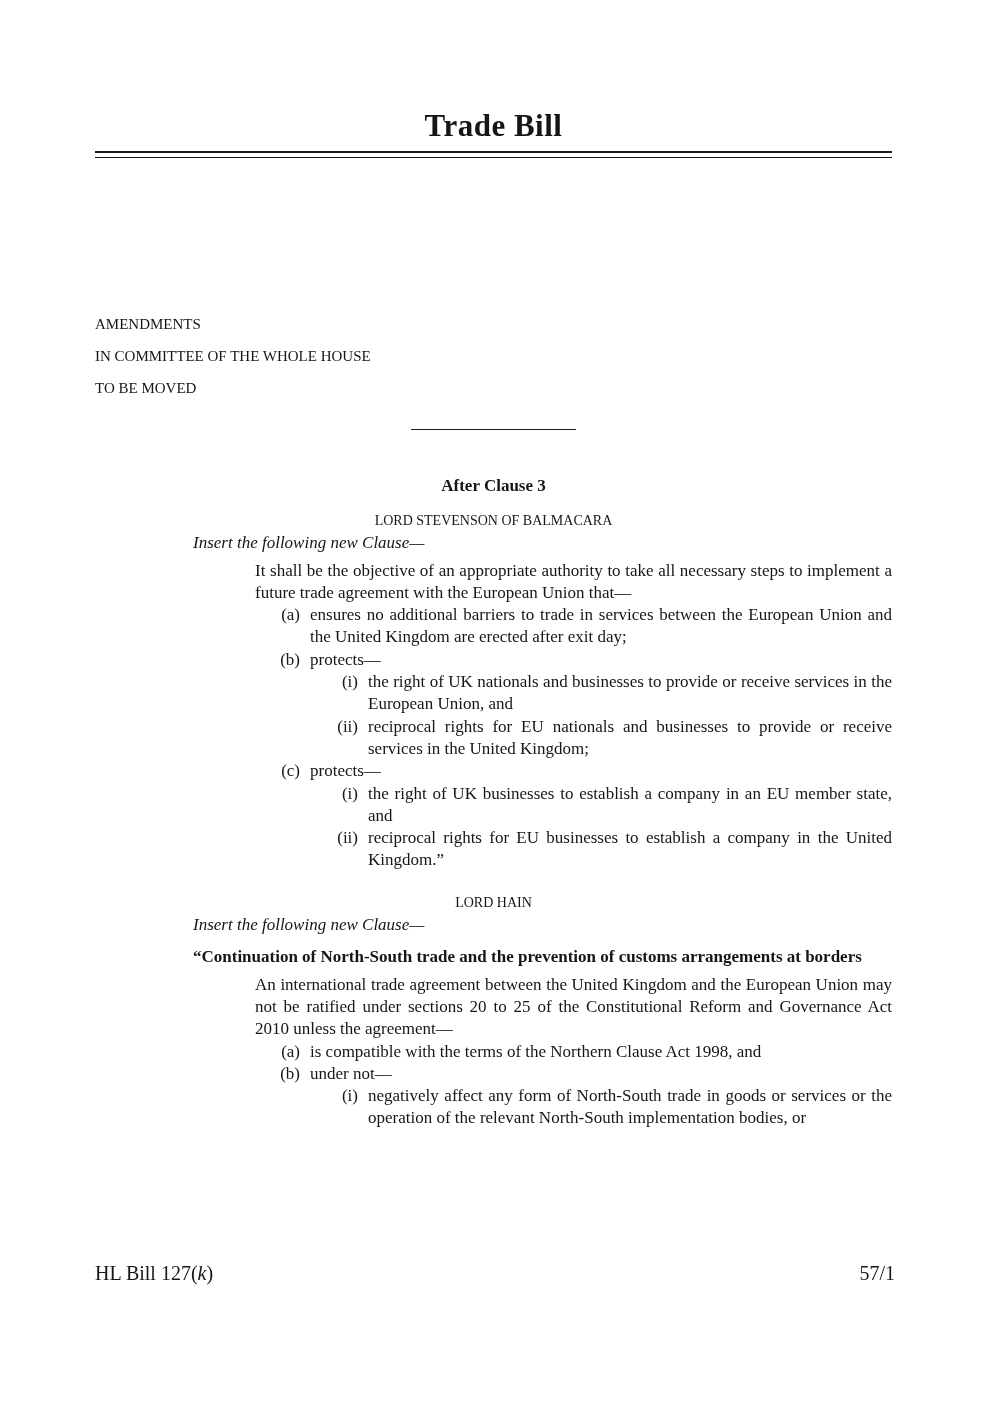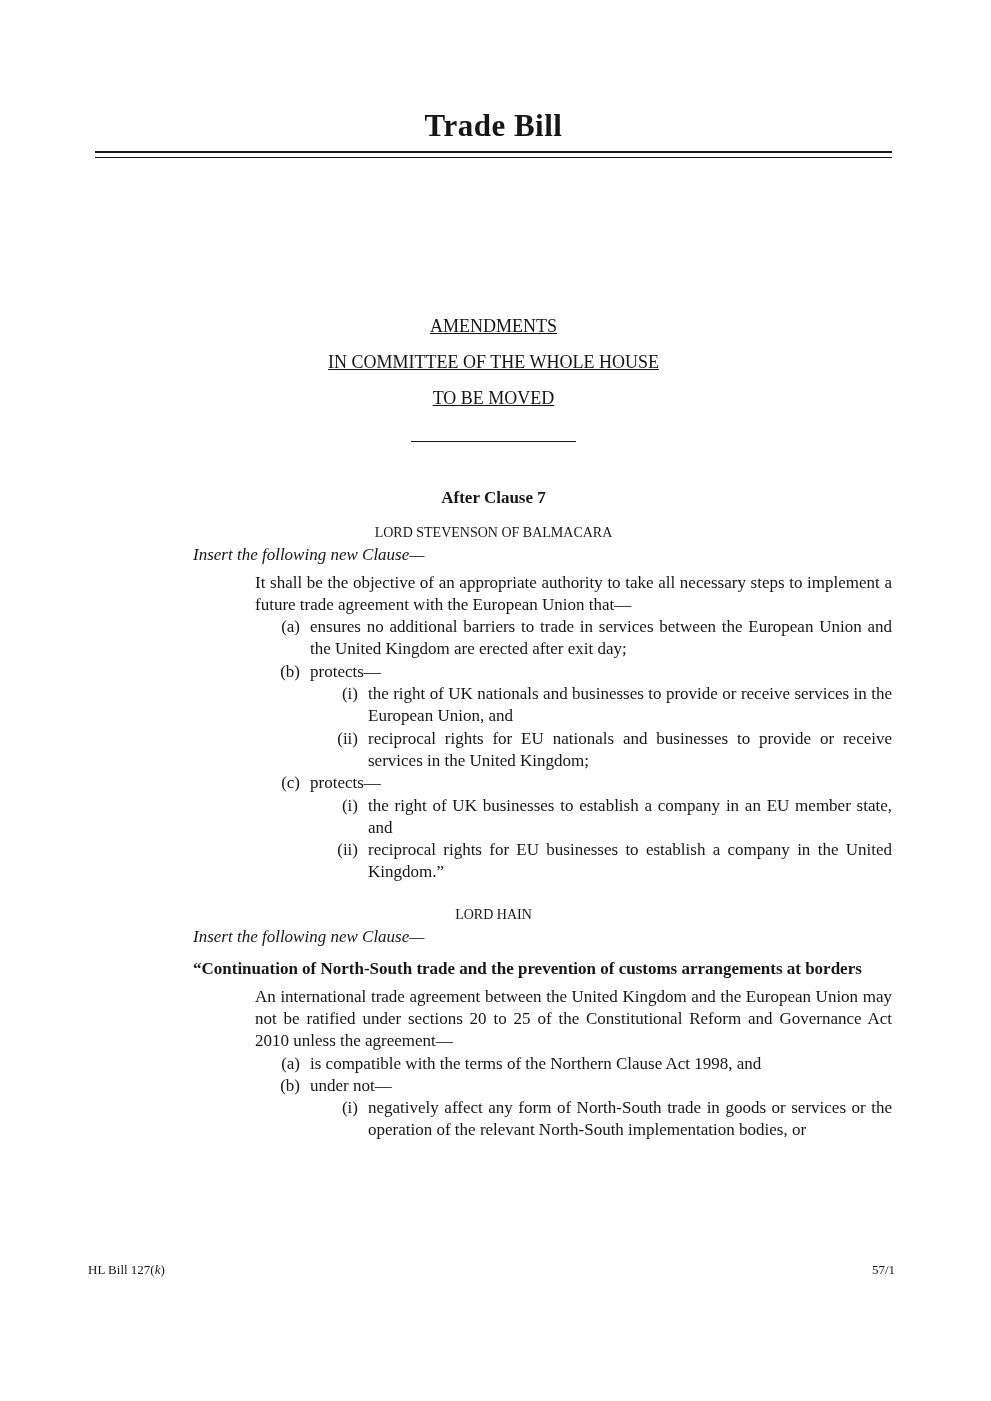--- a/index.html
+++ b/index.html
@@ -28,23 +28,22 @@
   }
   .title-rule {
     margin-top: 7px;
     height: 4px;
     border-top: 2.5px solid #1a1a1a;
     border-bottom: 1px solid #1a1a1a;
   }
   
   .preamble {
     margin-top: 158px;
-    text-align: center;
-    font-size: 18px;
-    text-decoration: underline;
+    text-align: left;
+    font-size: 15px;
   }
   .preamble .pre-line {
     margin-bottom: 15px;
   }
   .short-rule {
     width: 165px;
     margin: 32px auto 0 auto;
     border-bottom: 1.4px solid #1a1a1a;
     height: 0;
   }
@@ -101,46 +100,46 @@
     left: 200px;
     width: 63px;
     text-align: right;
   }
   .amendment + .amendment {
     margin-top: 20px;
   }
   
   .footer {
     position: absolute;
-    left: 88px;
+    left: 95px;
     right: 96px;
     top: 1262px;
     display: flex;
     justify-content: space-between;
-    font-size: 13px;
+    font-size: 20px;
   }
   .footer .ital { font-style: italic; }
 </style>
 </head>
 <body>
 
 <div class="page">
 
   <h1 class="doc-title">Trade Bill</h1>
   <div class="title-rule"></div>
 
   <div class="preamble">
     <div class="pre-line">AMENDMENTS</div>
     <div class="pre-line">IN COMMITTEE OF THE WHOLE HOUSE</div>
     <div class="pre-line">TO BE MOVED</div>
   </div>
 
   <div class="short-rule"></div>
 
-  <div class="clause-heading">After Clause 7</div>
+  <div class="clause-heading">After Clause 3</div>
 
   <section class="amendment amendment-body">
     <div class="mover">LORD STEVENSON OF BALMACARA</div>
     <div class="instruction">Insert the following new Clause—</div>
     <div class="opening">It shall be the objective of an appropriate authority to take all necessary steps to implement a future trade agreement with the European Union that—</div>
 
     <div class="item1">
       <span class="lbl">(a)</span>
       <span class="txt">ensures no additional barriers to trade in services between the European Union and the United Kingdom are erected after exit day;</span>
     </div>

